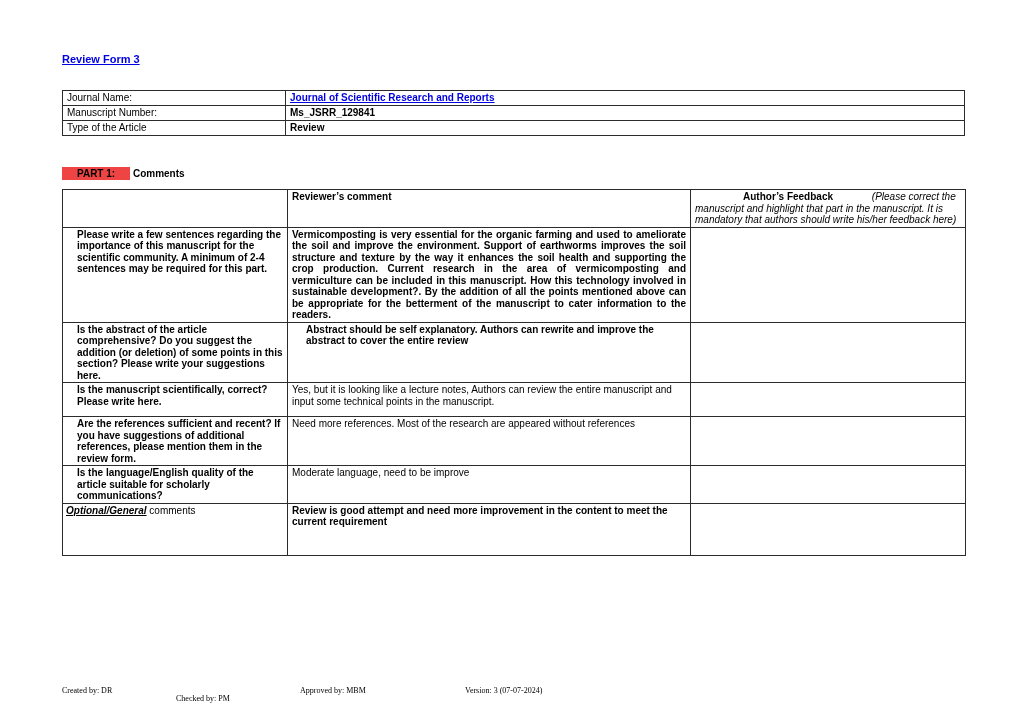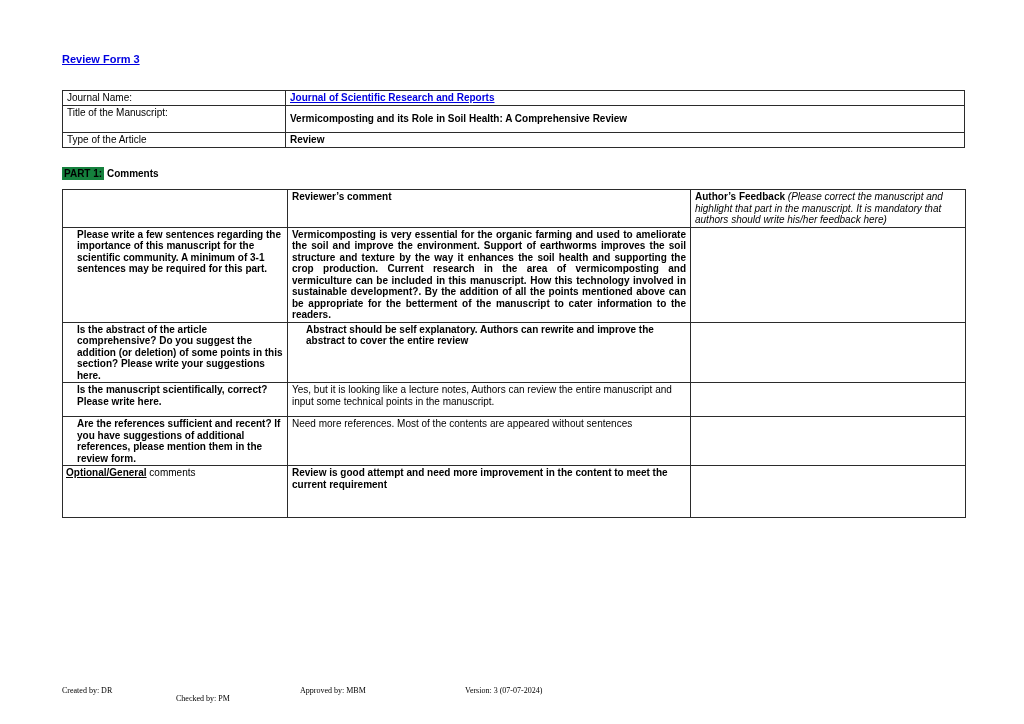--- a/index.html
+++ b/index.html
@@ -32,21 +32,21 @@
   .link {
     color: #0000e0; font-weight: bold; text-decoration: underline; cursor: pointer;
   }
   .title-value { vertical-align: middle; }
 
   
   .part-line {
     position: absolute; left: 62px; top: 168px;
     font-size: 10px; font-weight: bold;
   }
-  .part-badge { background: #15803d; padding: 1px 2px; }
+  .part-badge { background: #ef4444; padding: 1px 15px; }
 
   
   .comments-table {
     position: absolute; left: 62px; top: 189px; width: 903px;
     font-size: 10px; line-height: 11.5px;
   }
   .comments-table .c1 { width: 225px; }
   .comments-table .c2 { width: 403px; }
   .comments-table .c3 { width: 275px; }
   .comments-table tr.r-head td { height: 29px; }
@@ -55,46 +55,46 @@
   .comments-table tr.r3 td { height: 51px; }
   .comments-table tr.r4 td { height: 34px; }
   .comments-table tr.r5 td { height: 41px; }
   .comments-table tr.r6 td { height: 30px; }
   .comments-table tr.r7 td { height: 52px; }
   .q-cell { padding-left: 14px; font-weight: bold; white-space: pre-line; }
   .q-cell.no-indent { padding-left: 3px; }
   .bold-comment { font-weight: bold; }
   .justified { text-align: justify; }
   .indented-comment { padding-left: 18px; padding-right: 6px; }
-  .head-bold { font-weight: bold; }
-  .head-italic { font-style: italic; font-weight: normal; }
-  .u { text-decoration: underline; }
+  .head-bold { font-weight: bold; margin-left: 48px; }
+  .head-italic { font-style: italic; font-weight: normal; margin-left: 36px; }
+  .u { text-decoration: underline; font-style: italic; }
   .normal-w { font-weight: normal; }
 
   
   .footer-item { position: absolute; top: 686px; font-size: 8px; font-family: Liberation Serif, serif; }
   .f1 { left: 62px; }
   .f2 { left: 176px; margin-top: 8px; }
   .f3 { left: 300px; }
   .f4 { left: 465px; }
 </style>
 </head>
 <body>
 
 <div class="doc-title">Review Form 3</div>
 
 <table class="header-table">
   <tbody>
       <tr class="hr-s">
     <td class="col-label">Journal Name:</td>
     <td><span class="link">Journal of Scientific Research and Reports</span></td>
   </tr>
-  <tr class="hr-title">
-    <td class="col-label">Title of the Manuscript:</td>
-    <td class="value-cell title-value">Vermicomposting and its Role in Soil Health: A Comprehensive Review</td>
+  <tr class="hr-s">
+    <td class="col-label">Manuscript Number:</td>
+    <td class="value-cell">Ms_JSRR_129841</td>
   </tr>
   <tr class="hr-s">
     <td class="col-label">Type of the Article</td>
     <td class="value-cell">Review</td>
   </tr>
 </tbody>
   </table>
 
 <div class="part-line">
   <span class="part-badge">PART  1:</span><span> Comments</span>
@@ -102,44 +102,49 @@
 
 <table class="comments-table">
   <tbody>
       <tr class="r-head">
     <td class="c1"></td>
     <td class="c2 head-bold">Reviewer’s comment</td>
     <td class="c3"><span class="head-bold">Author’s Feedback</span><span class="head-italic"> (Please correct the manuscript and highlight that part in the manuscript. It is mandatory that authors should write his/her feedback here)</span></td>
   </tr>
 
   <tr class="r1">
-    <td class="c1 q-cell">Please write a few sentences regarding the importance of this manuscript for the scientific community. A minimum of 3-1 sentences may be required for this part.</td>
+    <td class="c1 q-cell">Please write a few sentences regarding the importance of this manuscript for the scientific community. A minimum of 2-4 sentences may be required for this part.</td>
     <td class="c2 bold-comment justified">Vermicomposting is very essential for the organic farming and used to ameliorate the soil and improve the environment.  Support of earthworms improves the soil structure and texture by the way it enhances the soil health and supporting the crop production.  Current research in the area of vermicomposting and vermiculture can be included in this manuscript. How this technology involved in sustainable development?.  By the addition of all the points mentioned above can be appropriate for the betterment of the manuscript to cater information to the readers.</td>
     <td class="c3"></td>
   </tr>
 
 
   <tr class="r3">
     <td class="c1 q-cell">Is the abstract of the article comprehensive? Do you suggest the addition (or deletion) of some points in this section? Please write your suggestions here.</td>
     <td class="c2 bold-comment indented-comment">Abstract should  be self explanatory. Authors can rewrite and improve the abstract to cover the entire review</td>
     <td class="c3"></td>
   </tr>
 
   <tr class="r4">
     <td class="c1 q-cell">Is the manuscript scientifically, correct? Please write here.</td>
     <td class="c2">Yes, but it is looking like a lecture notes, Authors can review the entire manuscript and input some technical points in the manuscript.</td>
     <td class="c3"></td>
   </tr>
 
   <tr class="r5">
     <td class="c1 q-cell">Are the references sufficient and recent? If you have suggestions of additional references, please mention them in the review form.</td>
-    <td class="c2">Need more references. Most of the contents are appeared without sentences</td>
+    <td class="c2">Need more references. Most of the research are appeared without references</td>
     <td class="c3"></td>
   </tr>
 
+  <tr class="r6">
+    <td class="c1 q-cell">Is the language/English quality of the article suitable for scholarly communications?</td>
+    <td class="c2">Moderate language, need to be improve</td>
+    <td class="c3"></td>
+  </tr>
 
   <tr class="r7">
     <td class="c1 q-cell no-indent"><span class="u">Optional/General</span><span class="normal-w"> comments</span></td>
     <td class="c2 bold-comment">Review is good attempt and need more improvement in the content to meet the current requirement</td>
     <td class="c3"></td>
   </tr>
 </tbody>
   </table>
 
 <span class="footer-item f1">Created by: DR</span>

